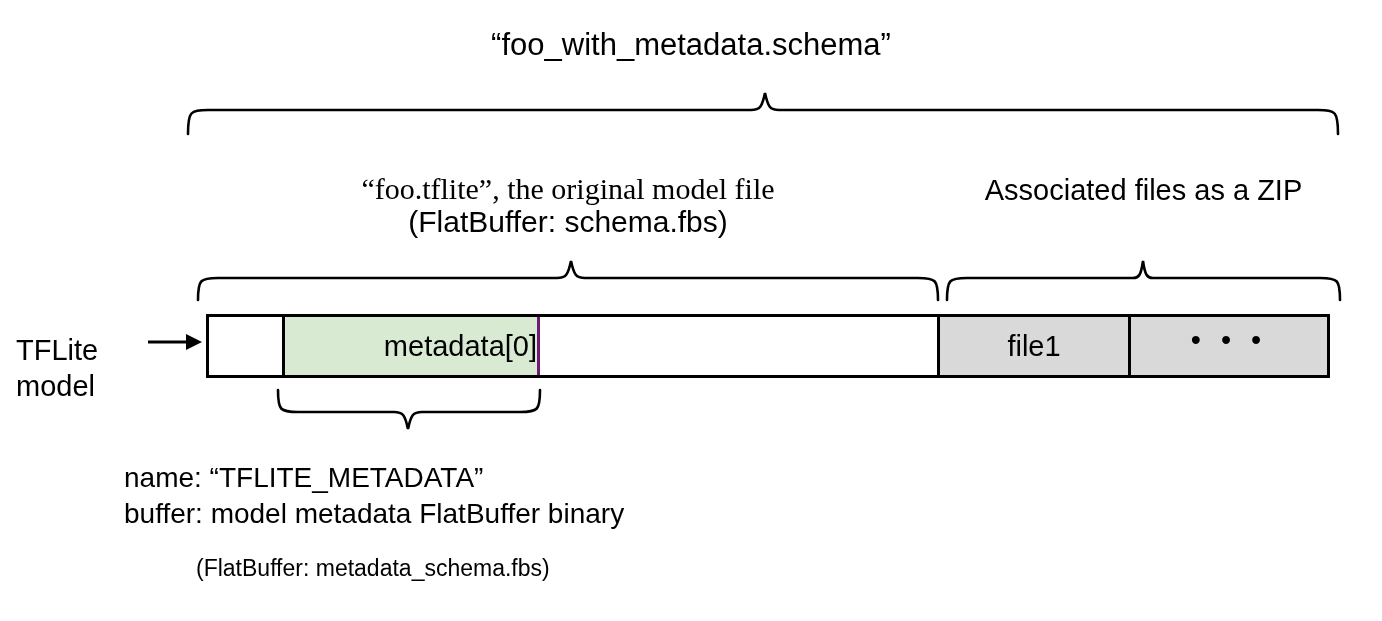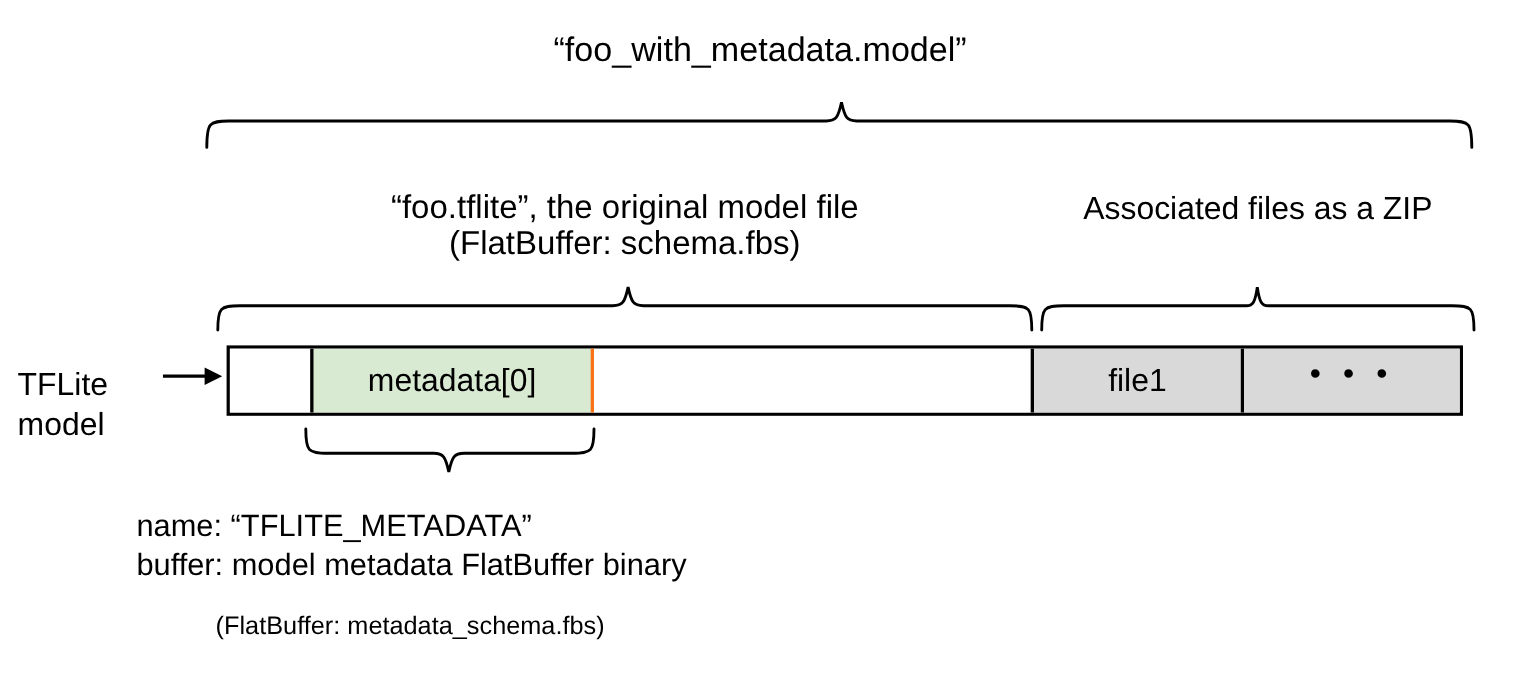--- a/index.html
+++ b/index.html
@@ -33,20 +33,21 @@
   .label-mid-left {
     left: 198px;
     top: 170px;
     width: 740px;
     text-align: center;
   }
   .label-mid-left .line1 {
     font-size: 30px;
     line-height: 37px;
     white-space: nowrap;
+    font-family: Liberation Serif, serif;
   }
   .label-mid-left .line2 {
     font-size: 30px;
     line-height: 30px;
     white-space: nowrap;
   }
   .label-mid-right {
     left: 947px;
     top: 172px;
     width: 393px;
@@ -102,21 +103,22 @@
     align-items: center;
     justify-content: center;
     font-size: 29px;
     white-space: nowrap;
   }
   .cell-empty-1 { width: 73px; background: #ffffff; }
   .cell-metadata {
     width: 258px;
     background: #d9ead3;
     border-left: 3px solid #000000;
-    border-right: 3px solid #f97316;
+    border-right: 3px solid #701a75;
+    justify-content: flex-end;
   }
   .cell-empty-2 { flex: 1 1 auto; background: #ffffff; }
   .cell-file1 {
     width: 194px;
     background: #d9d9d9;
     border-left: 3px solid #000000;
     border-right: 3px solid #000000;
     align-items: center;
   }
   .cell-ellipsis {
@@ -134,21 +136,21 @@
     stroke: #000000;
     stroke-width: 2.6;
     stroke-linecap: round;
   }
 </style>
 </head>
 <body>
 
 <div id="canvas">
 
-  <div class="abs title-top">“foo_with_metadata.model”</div>
+  <div class="abs title-top">“foo_with_metadata.schema”</div>
 
   <svg class="abs brace" style="left:186px; top:90px;" width="1154" height="46" viewBox="0 0 1154 46">
     <path d="M2,44
              C2,22 4,20 22,20
              L565,20
              C574,20 576,17 579,3
              C582,17 584,20 593,20
              L1132,20
              C1150,20 1152,22 1152,44"></path>
   </svg>

